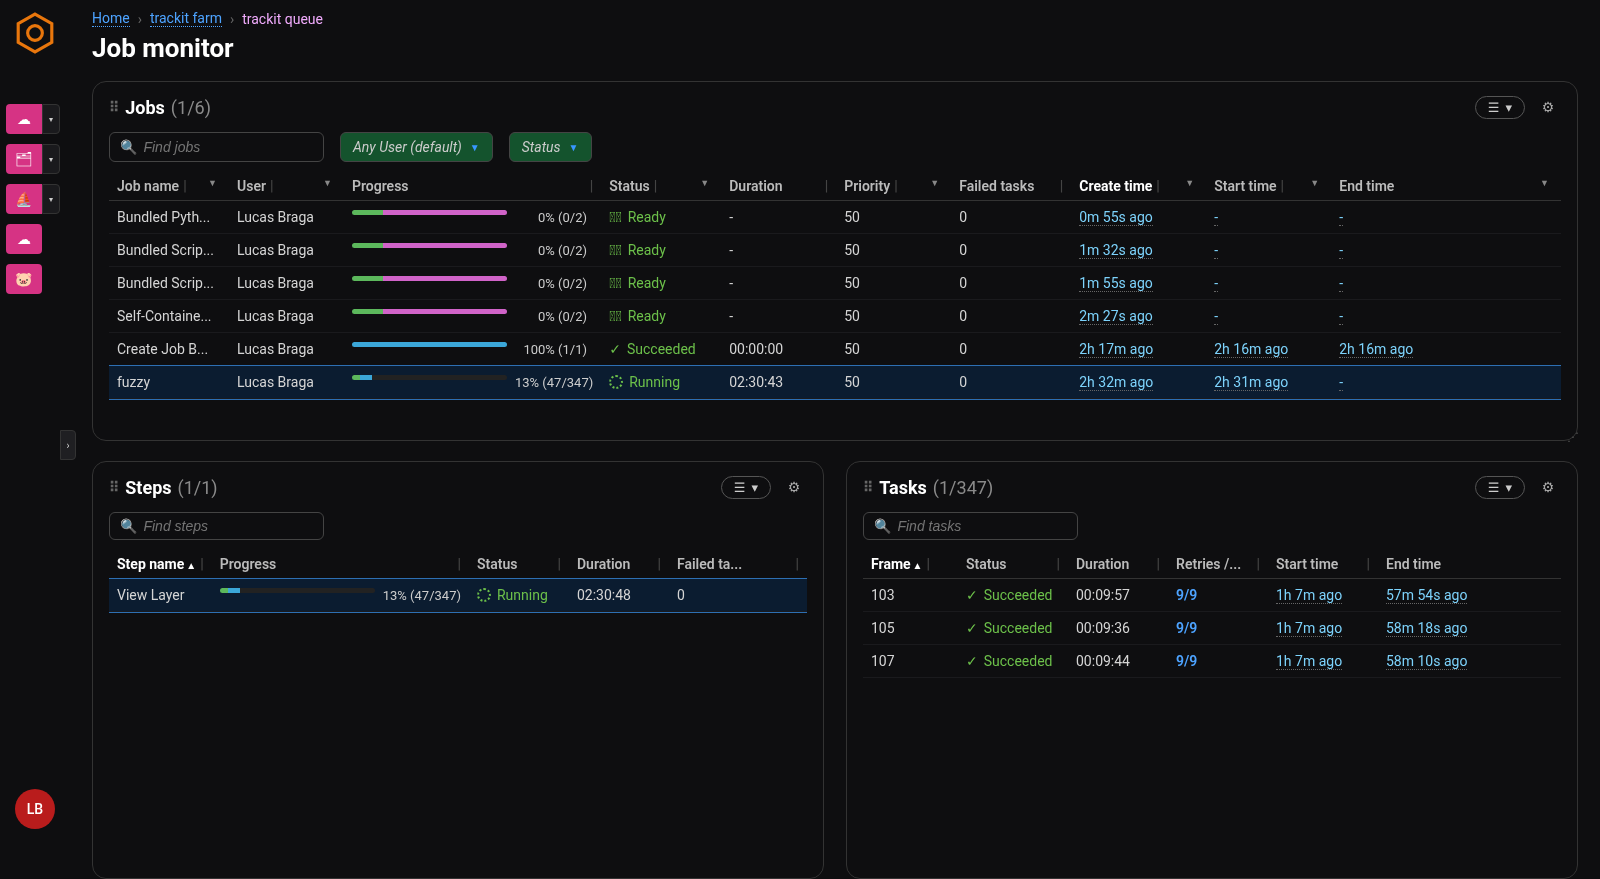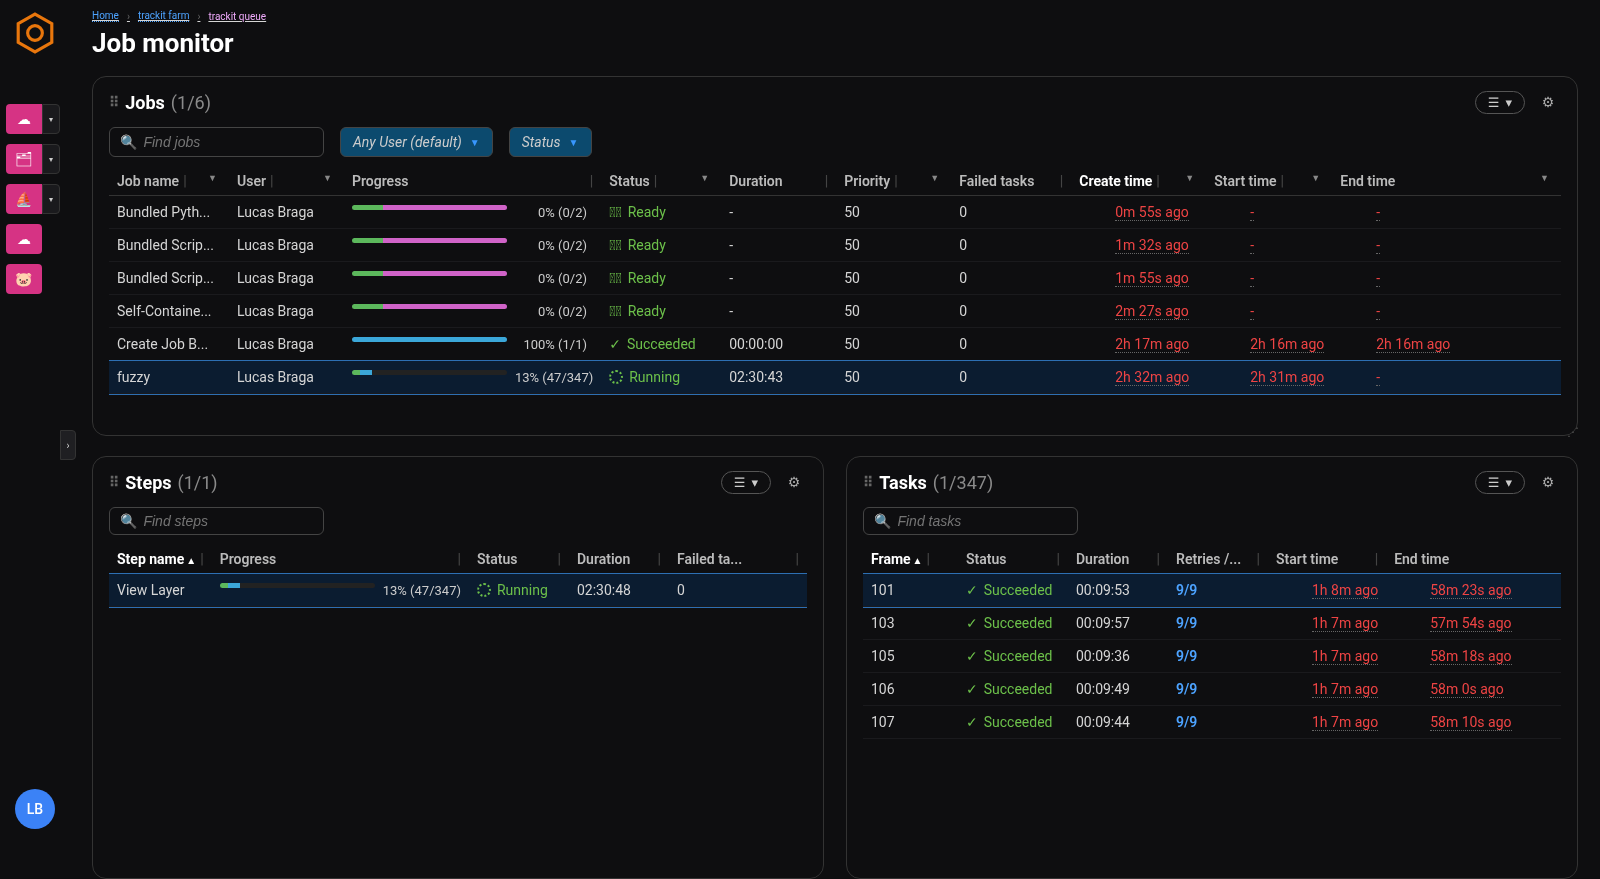--- a/index.html
+++ b/index.html
@@ -56,38 +56,37 @@
   border: 1px solid #333;
   border-radius: 0 4px 4px 0;
   display: flex; align-items: center; justify-content: center;
   font-size: 10px;
 }
 .avatar {
   position: absolute;
   bottom: 50px;
   width: 40px; height: 40px;
   border-radius: 50%;
-  background: #3b82f6;
+  background: #b91c1c;
   color: #fff;
   display: flex; align-items: center; justify-content: center;
   font-size: 14px;
   font-weight: 500;
 }
 .main {
   flex: 1;
   padding: 10px 22px 0 22px;
   display: flex;
   flex-direction: column;
   overflow: hidden;
 }
 .breadcrumb {
   display: flex; align-items: center; gap: 8px;
-  font-size: 10px;
+  font-size: 14px;
   margin-bottom: 6px;
-  text-decoration: underline;
 }
 .breadcrumb a { color: #4da3ff; border-bottom: 1px dotted #4da3ff; }
 .breadcrumb .sep { color: #666; }
 .breadcrumb .current { color: #f0abfc; }
 .title-row {
   display: flex; justify-content: space-between; align-items: center;
   margin-bottom: 18px;
 }
 .title-row h1 { font-size: 26px; font-weight: 700; color: #fff; }
 .reset-btn {
@@ -156,21 +155,21 @@
   margin-left: 6px;
 }
 .dropdown {
   display: flex; align-items: center; gap: 8px;
   border: 1px solid #444;
   border-radius: 6px;
   padding: 6px 12px;
   font-size: 14px;
   color: #ccc;
   font-style: italic;
-  background: #0c4a6e;
+  background: #14532d;
 }
 .dropdown .caret { color: #3897ff; font-size: 10px; }
 .table-wrap { overflow: auto; flex: 1; position: relative; }
 table { width: 100%; border-collapse: collapse; }
 th {
   text-align: left;
   font-size: 14px;
   font-weight: 600;
   color: #bbb;
   padding: 6px 8px;
@@ -202,21 +201,21 @@
 .seg-e { background: #222; height: 100%; flex: 1; }
 .prog-txt { font-size: 13px; color: #ccc; min-width: 72px; text-align: right; }
 .status-cell { display: flex; align-items: center; gap: 6px; color: #6cc04a; }
 .status-ic, .status-check { color: #6cc04a; }
 .spinner {
   width: 14px; height: 14px;
   border: 2px dotted #6cc04a;
   border-radius: 50%;
   display: inline-block;
 }
-.dotted { border-bottom: 1px dotted #666; color: #ef4444; margin-left: 36px; }
+.dotted { border-bottom: 1px dotted #666; color: #7dd3fc; }
 .retries { color: #4da3ff; font-weight: 600; }
 .lower-row {
   display: flex;
   gap: 22px;
   flex: 1;
   min-height: 0;
   margin-top: 20px;
 }
 .lower-row .panel { flex: 1; }
 .resize-handle {
@@ -545,30 +544,20 @@
               <tr>
             <th class="sorted" style="width:95px"><span>Frame</span><span class="sort-ind">▲</span><span class="col-sep">|</span></th>
             <th style="width:110px"><span>Status</span><span class="col-sep" style="float:right">|</span></th>
             <th style="width:100px"><span>Duration</span><span class="col-sep" style="float:right">|</span></th>
             <th style="width:100px"><span>Retries /...</span><span class="col-sep" style="float:right">|</span></th>
             <th style="width:110px"><span>Start time</span><span class="col-sep" style="float:right">|</span></th>
             <th><span>End time</span></th>
           </tr>
             </thead>
           <tbody id="tasks-body">
-              <tr class="selected">
-                <td>101</td>
-                <td>
-                  <div class="status-cell"><span class="status-check">✓</span> Succeeded</div>
-                </td>
-                <td>00:09:53</td>
-                <td><span class="retries">9/9</span></td>
-                <td><span class="dotted">1h 8m ago</span></td>
-                <td><span class="dotted">58m 23s ago</span></td>
-              </tr>
               <tr>
                 <td>103</td>
                 <td>
                   <div class="status-cell"><span class="status-check">✓</span> Succeeded</div>
                 </td>
                 <td>00:09:57</td>
                 <td><span class="retries">9/9</span></td>
                 <td><span class="dotted">1h 7m ago</span></td>
                 <td><span class="dotted">57m 54s ago</span></td>
               </tr>
@@ -576,30 +565,20 @@
                 <td>105</td>
                 <td>
                   <div class="status-cell"><span class="status-check">✓</span> Succeeded</div>
                 </td>
                 <td>00:09:36</td>
                 <td><span class="retries">9/9</span></td>
                 <td><span class="dotted">1h 7m ago</span></td>
                 <td><span class="dotted">58m 18s ago</span></td>
               </tr>
               <tr>
-                <td>106</td>
-                <td>
-                  <div class="status-cell"><span class="status-check">✓</span> Succeeded</div>
-                </td>
-                <td>00:09:49</td>
-                <td><span class="retries">9/9</span></td>
-                <td><span class="dotted">1h 7m ago</span></td>
-                <td><span class="dotted">58m 0s ago</span></td>
-              </tr>
-              <tr>
                 <td>107</td>
                 <td>
                   <div class="status-cell"><span class="status-check">✓</span> Succeeded</div>
                 </td>
                 <td>00:09:44</td>
                 <td><span class="retries">9/9</span></td>
                 <td><span class="dotted">1h 7m ago</span></td>
                 <td><span class="dotted">58m 10s ago</span></td>
               </tr>
             </tbody>

